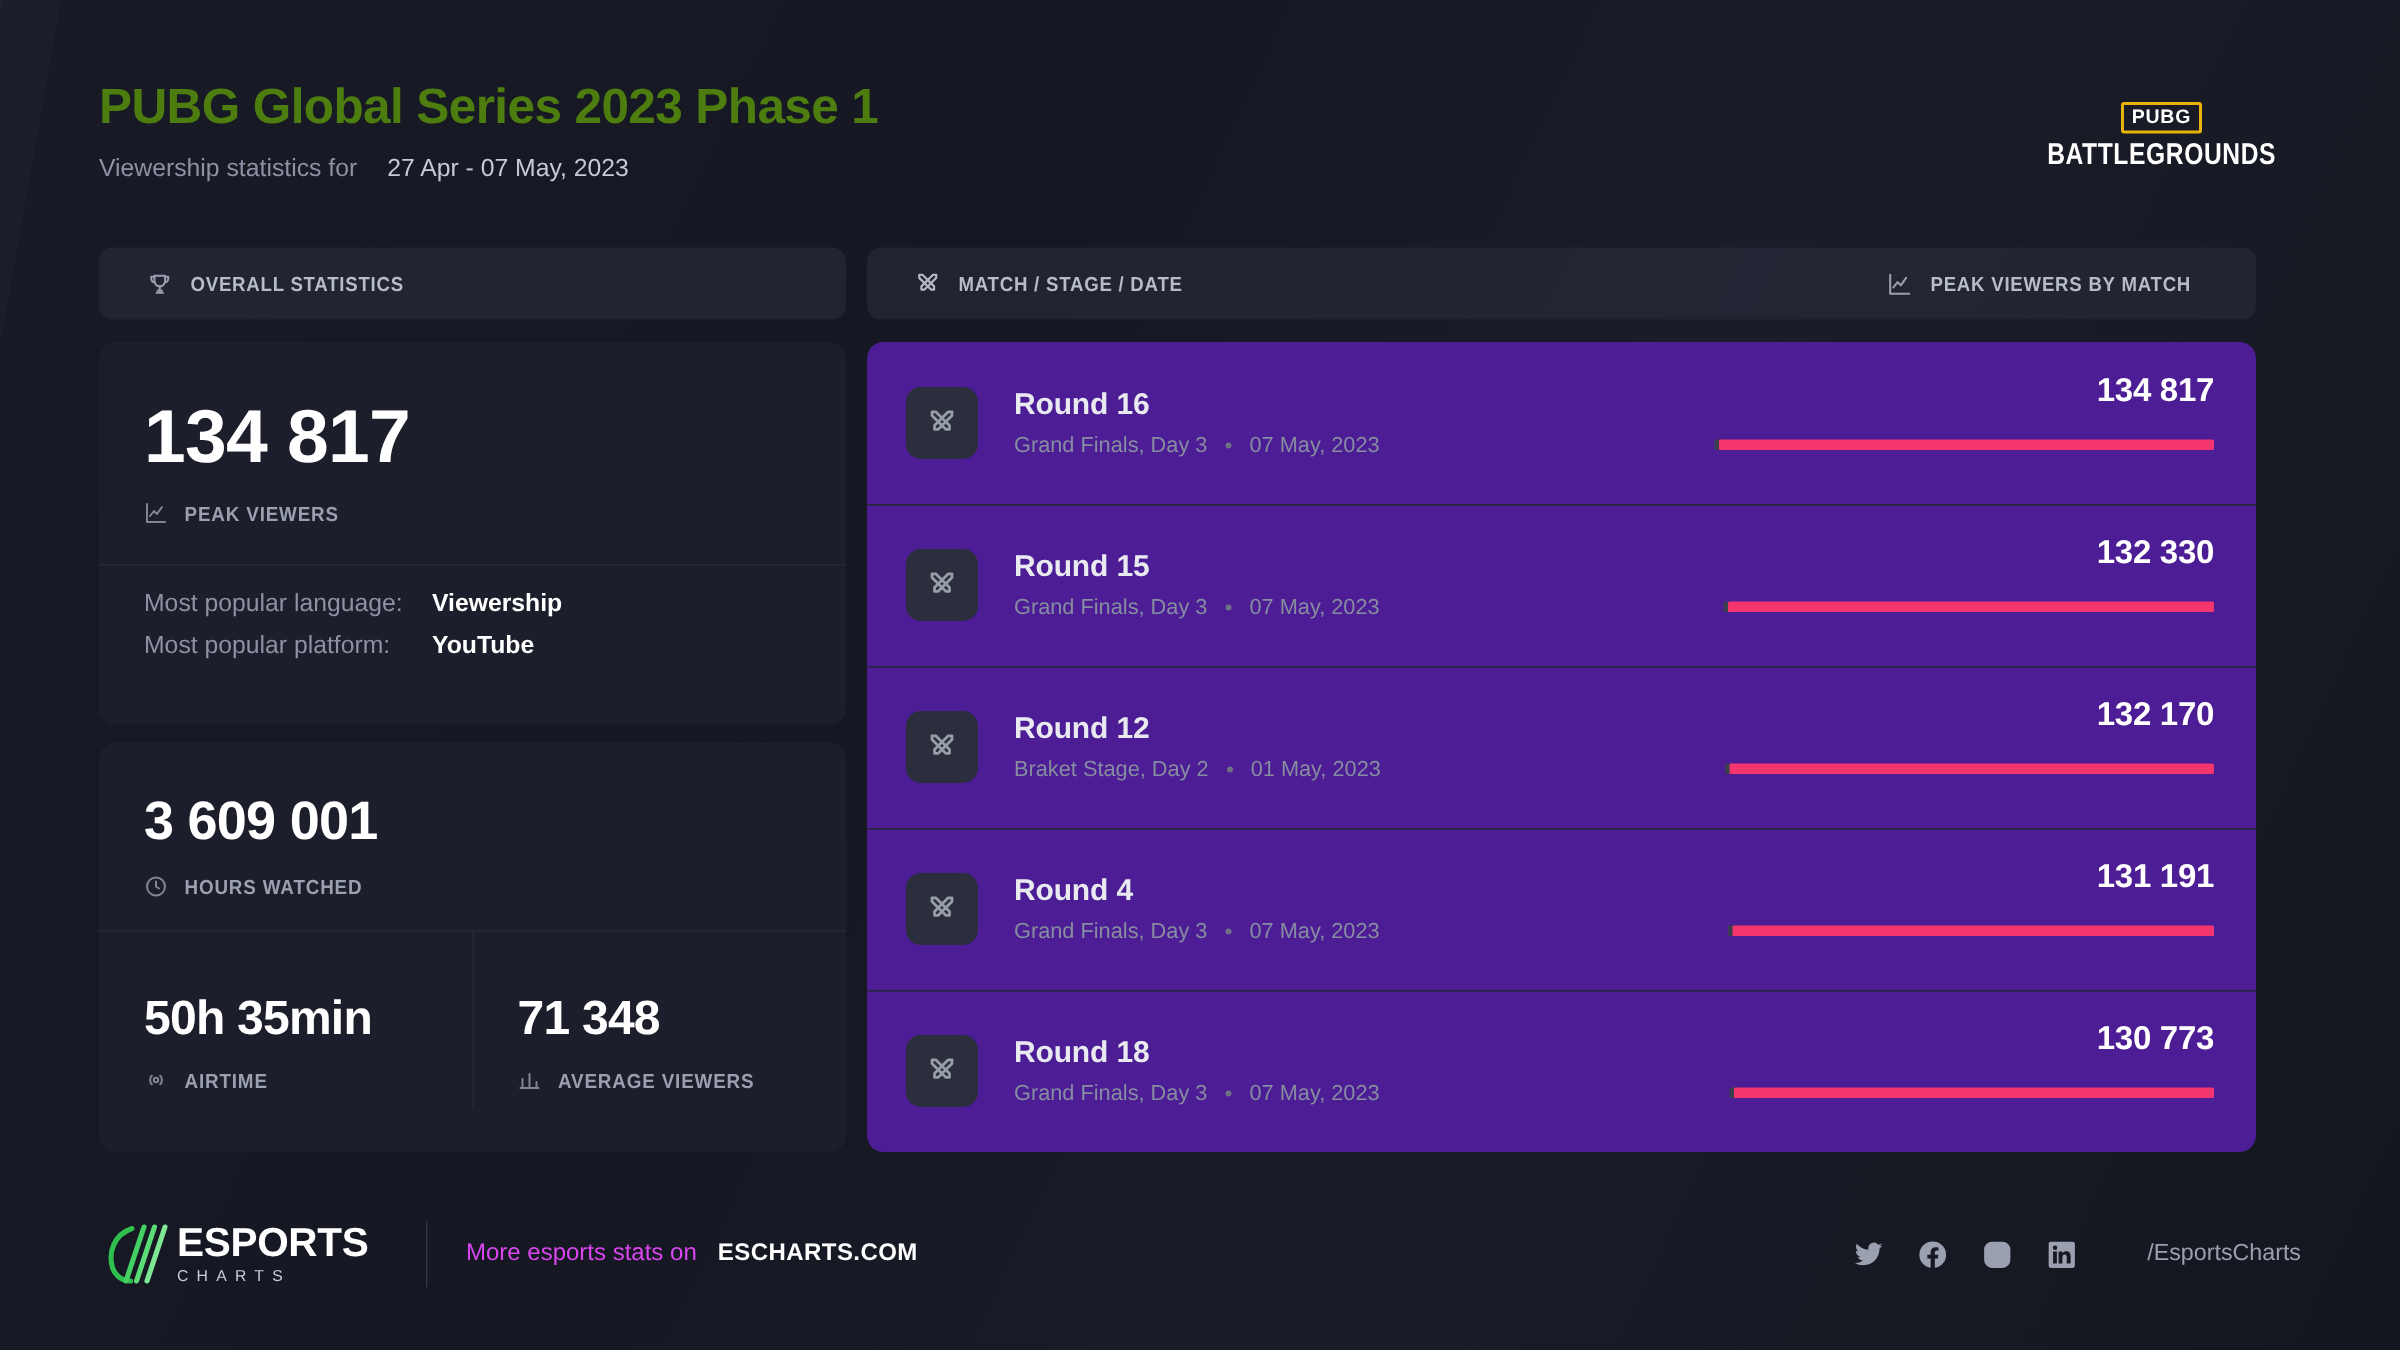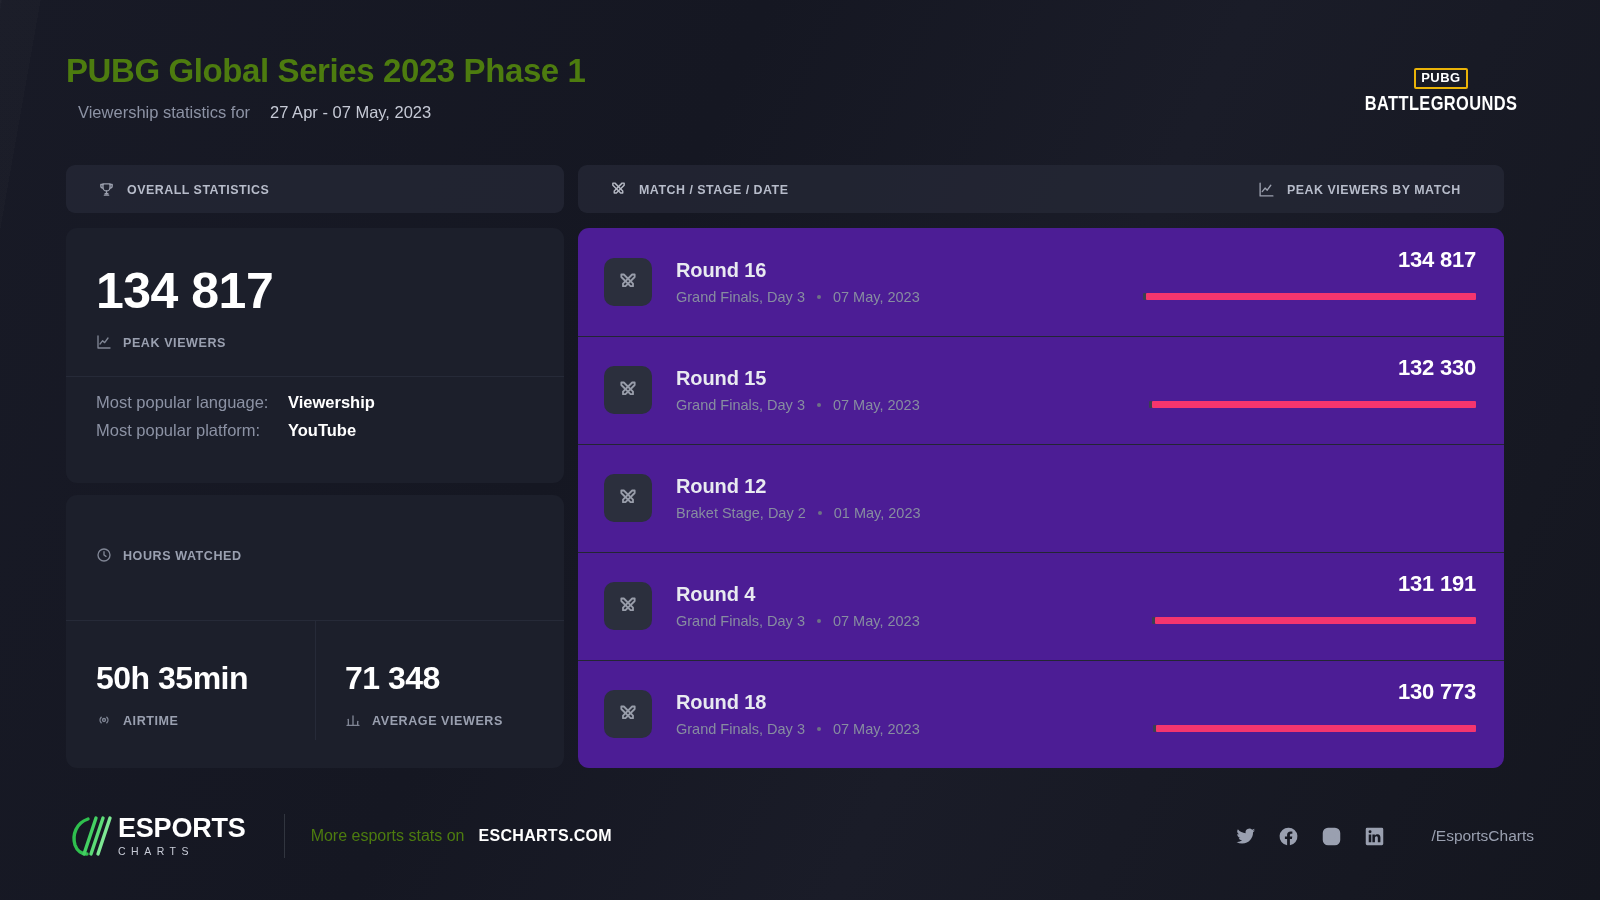--- a/index.html
+++ b/index.html
@@ -18,21 +18,21 @@
       linear-gradient(100deg, rgba(255,255,255,.02) 0 1px, rgba(0,0,0,0) 1px 140px),
       linear-gradient(100deg, rgba(255,255,255,.015) 0 40px, rgba(0,0,0,0) 40px 210px),
       linear-gradient(115deg,#181a26 0%,#151722 38%,#1a1c28 62%,#14161f 100%);
     pointer-events:none;
   }
   #page { position:relative; width:1600px; height:900px; }
 
   
   #header{ position:absolute; left:66px; top:52px; right:66px; height:92px; }
   #title{ font-size:33px; font-weight:bold; letter-spacing:-.4px; color:#4d7c0f; }
-  #subtitle{ margin-top:13px; font-size:16.5px; color:#8c92a4;margin-left:12px; }
+  #subtitle{ margin-top:13px; font-size:16.5px; color:#8c92a4; }
   #subtitle .range{ color:#c6cad6; margin-left:20px; font-weight:500; }
 
   #pubg-logo{ position:absolute; right:0; top:16px; text-align:center; }
   #pubg-badge{
     display:inline-block; border:2px solid #eab308; border-radius:2px;
     padding:1px 5px 2px; font-size:13px; font-weight:bold; letter-spacing:.5px;
     line-height:1.05; font-family:"Liberation Sans", sans-serif;
   }
   #pubg-word{
     margin-top:3px; font-size:20px; font-weight:bold; letter-spacing:.5px;
@@ -102,21 +102,21 @@
   .bar-fill{ position:absolute; top:0; right:0; height:7px; background:#f5356e; border-radius:1px; }
 
   
   #footer{ position:absolute; left:66px; right:66px; top:805px; height:62px; display:flex; align-items:center; }
   #ec-logo{ display:flex; align-items:center; gap:0; }
   #ec-mark{ width:52px; height:42px; display:block; }
   #ec-words{ line-height:1; }
   #ec-top{ font-size:27px; font-weight:bold; letter-spacing:-.2px; }
   #ec-bot{ font-size:10.5px; letter-spacing:5.5px; color:#c9cdd8; margin-top:4px; }
   #foot-sep{ width:1px; height:44px; background:#31353f; margin:0 26px 0 38px; }
-  #foot-more{ font-size:16px; color:#4d7c0f; }
+  #foot-more{ font-size:16px; color:#d946ef; }
   #foot-site{ font-size:16px; font-weight:bold; color:#fff; letter-spacing:.3px; margin-left:14px; }
   #foot-right{ margin-left:auto; display:flex; align-items:center; gap:22px; }
   .social-icon{ width:21px; height:21px; display:block; fill:#9aa0b0; }
   #foot-handle{ font-size:15.5px; color:#9aa0b0; margin-left:24px; }
 </style>
 </head>
 <body>
 
 <div id="page">
   <div id="bg-texture"></div>
@@ -190,20 +190,21 @@
       </div>
       <div class="meta-row">
         <span class="meta-key">Most popular platform:</span>
         <span class="meta-val">YouTube</span>
       </div>
     </div>
   </div>
 
   <div class="card" id="card-hours">
     <div id="hours-inner">
+      <div class="big-num" id="hours-num">3 609 001</div>
       <div class="stat-label">
         <span>
           <svg class="stat-icon" viewBox="0 0 24 24" fill="none" stroke="#9aa0b0" stroke-width="2" stroke-linecap="round" stroke-linejoin="round">
             <circle cx="12" cy="12" r="9"></circle>
               <path d="M12 7v5l3 2"></path>
           </svg>
         </span>
         <span class="txt">HOURS WATCHED</span>
       </div>
     </div>
@@ -292,20 +293,27 @@
             <path d="M4 3h3l11 11v3h-3L4 6z"></path>
             <path d="M20 3h-3L6 14v3h3L20 6z"></path>
           </svg>
         </div>
         <div class="match-text">
           <div class="match-name">Round 12</div>
           <div class="match-sub">
             <span>Braket Stage, Day 2</span>
             <span class="dot"></span>
             <span>01 May, 2023</span>
+          </div>
+        </div>
+        <div class="match-chart">
+          <div class="match-value">132 170</div>
+          <div class="bar-track">
+            <div class="bar-stub" style="left:1.1%"></div>
+            <div class="bar-fill" style="width:98%"></div>
           </div>
         </div>
       </div>
       <div class="match-row">
         <div class="match-icon-box">
           <svg class="swords-icon" viewBox="0 0 24 24" fill="none" stroke="#c3c8d4" stroke-width="2.2" stroke-linecap="round" stroke-linejoin="round">
             <path d="M4 3h3l11 11v3h-3L4 6z"></path>
             <path d="M20 3h-3L6 14v3h3L20 6z"></path>
           </svg>
         </div>

